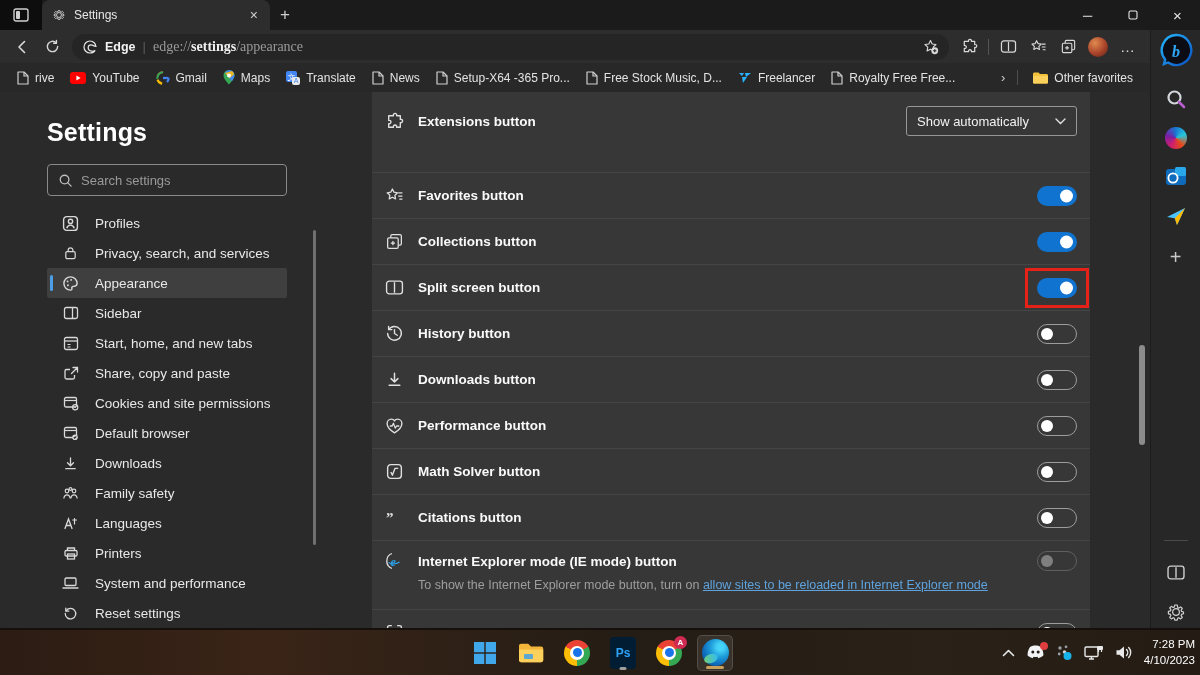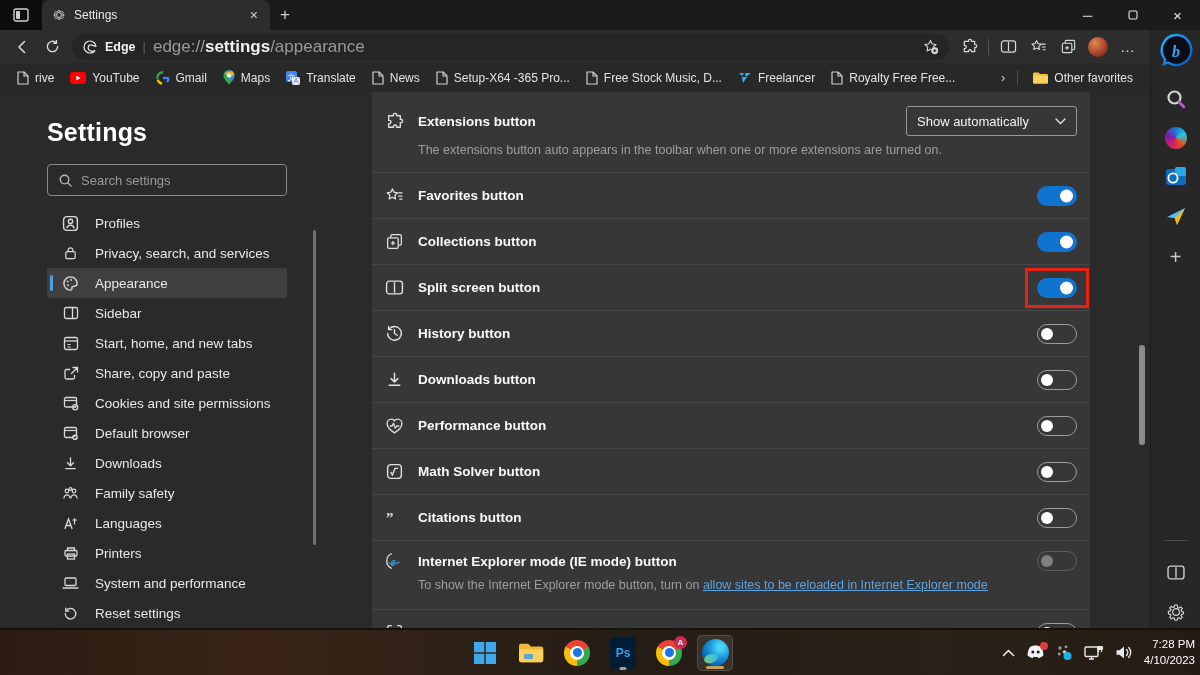--- a/index.html
+++ b/index.html
@@ -22,21 +22,21 @@
   .window-body { display:flex; height:598px; }
   .browser-left { width:1150px; display:flex; flex-direction:column; }
 
   
   .toolbar { height:33px; background:#2d2d2d; display:flex; align-items:center; padding:0 8px; gap:2px; }
   .tool-btn { width:28px; height:28px; display:flex; align-items:center; justify-content:center; flex:none; }
   .url-pill { flex:1; height:26px; background:#252525; border-radius:13px; display:flex; align-items:center;
     padding:0 10px; gap:7px; margin:0 4px; }
   .brand { font-size:12.5px; font-weight:700; color:#f2f2f2; }
   .pill-div { color:#5c5c5c; font-size:13px; }
-  .url { font-size:17px; color:#9a9a9a; white-space:nowrap; }
+  .url { font-size:14px; color:#9a9a9a; white-space:nowrap;font-family:Liberation Serif, serif; }
   .url b { color:#f0f0f0; font-weight:700; }
   .pill-spacer { flex:1; }
   .avatar { width:20px; height:20px; border-radius:50%;
     background:radial-gradient(circle at 35% 30%, #e08a4e, #a8432a 55%, #5e2012); }
   .toolbar-div { width:1px; height:16px; background:#555; margin:0 3px; flex:none; }
   .more-dots { color:#d9d9d9; font-size:15px; letter-spacing:1px; }
 
   
   .bookmarks { height:29px; background:#282828; display:flex; padding:0 10px; gap:2px;
     font-size:12px; color:#e3e3e3; }
@@ -499,21 +499,20 @@
         <span class="spacer"></span>
         <div class="dropdown">
           <span>Show automatically</span>
           <span>
                   <svg width="11" height="7" viewBox="0 0 11 7">
                     <path d="M1 1l4.5 4.5L10 1" fill="none" stroke="#e0e0e0" stroke-width="1.4" stroke-linecap="round"></path>
                   </svg>
                 </span>
         </div>
       </div>
-      <div class="sub">The extensions button auto appears in the toolbar when one or more extensions are turned on.</div>
     </div>
 
     <div class="row">
       <span class="icon20">
         <svg width="19" height="19" viewBox="0 0 18 18">
                 <path d="M7 2.8l1.5 3.1 3.4.5-2.5 2.4.6 3.4L7 10.6l-3 1.6.6-3.4L2.1 6.4l3.4-.5z" fill="none" stroke="#e0e0e0" stroke-width="1.2" stroke-linejoin="round"></path>
                 <path d="M12.5 6.5h4M12.5 9.5h4M13.5 12.5h3" stroke="#e0e0e0" stroke-width="1.2"></path>
               </svg>
       </span>
       <span class="row-label">Favorites button</span>

